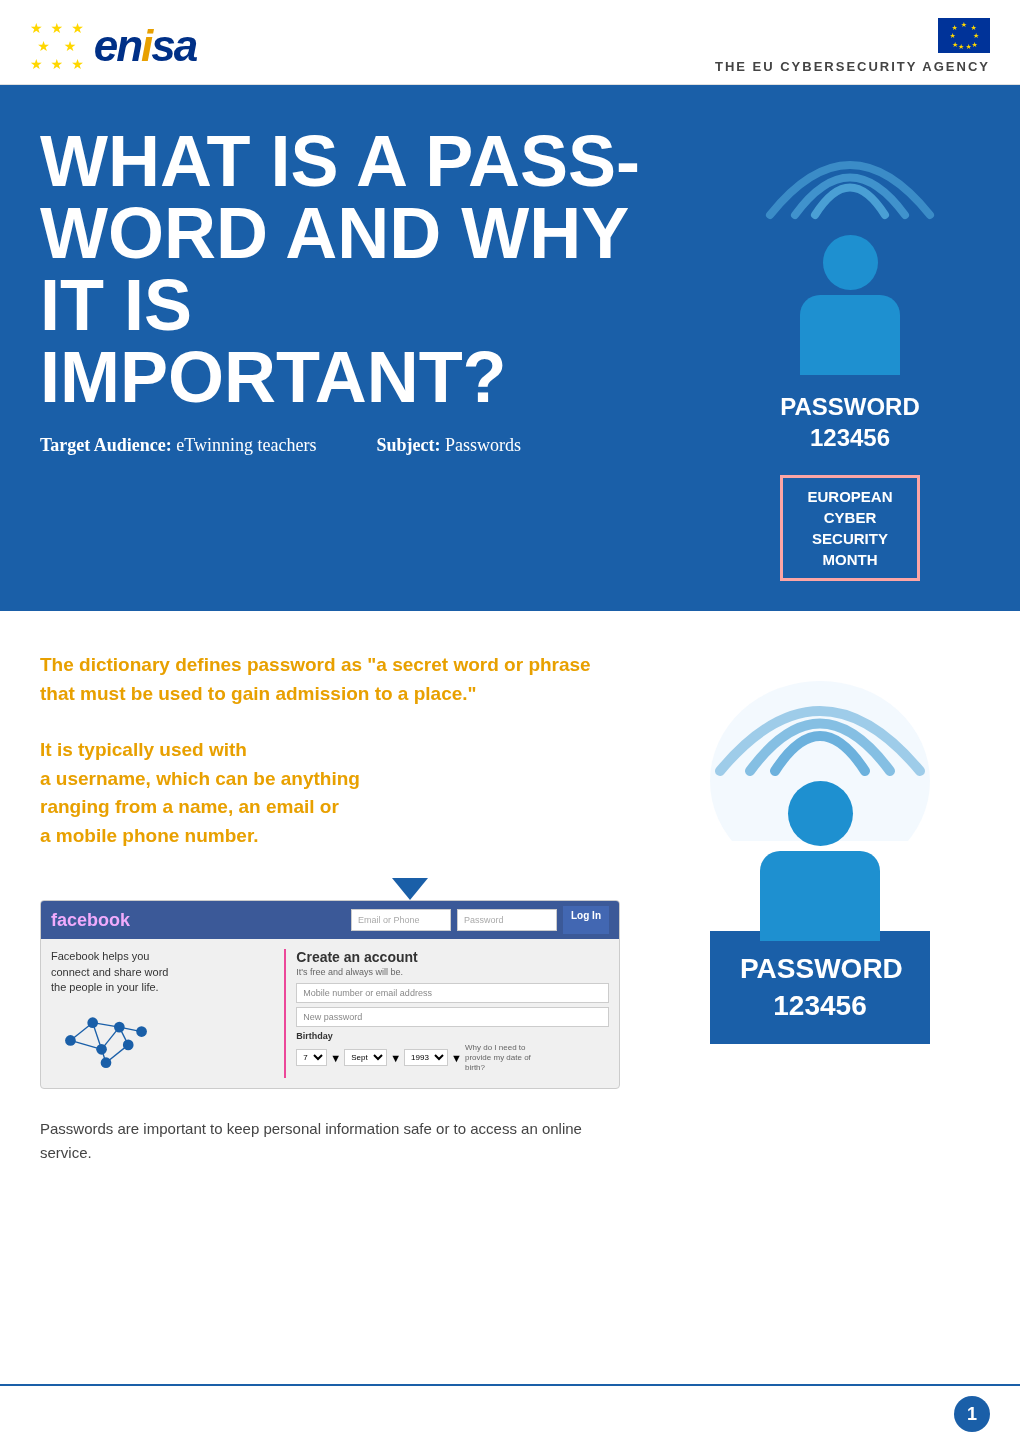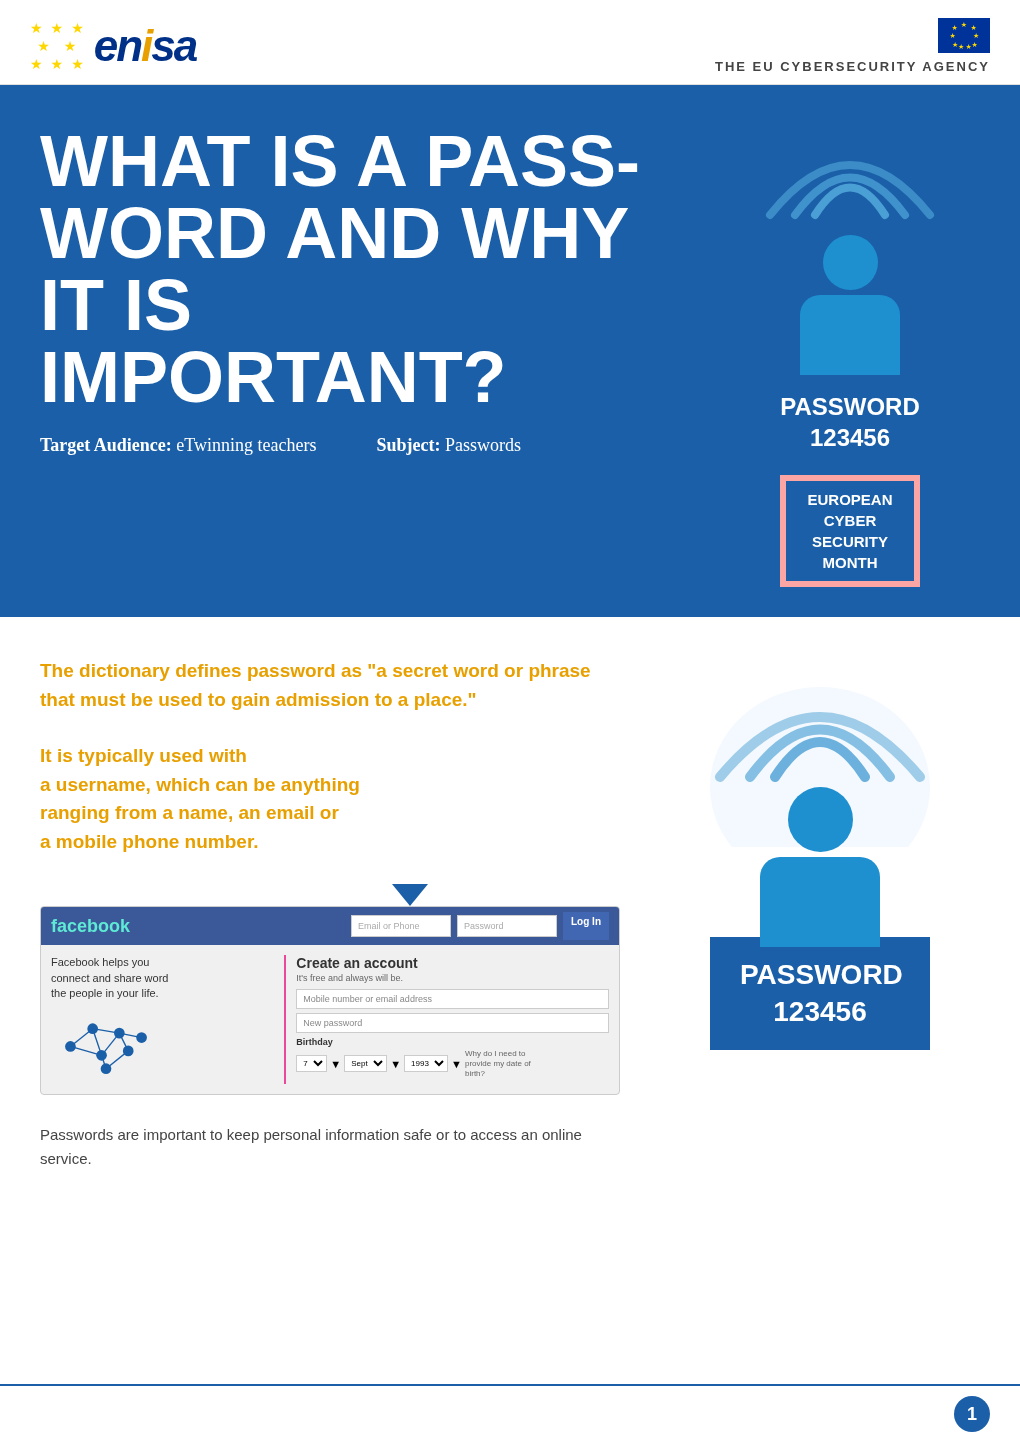--- a/index.html
+++ b/index.html
@@ -123,21 +123,21 @@
       margin-bottom: 28px;
     }
     .fb-topbar {
       background: #3b5998;
       padding: 5px 10px;
       display: flex;
       align-items: center;
       gap: 10px;
     }
     .fb-logo-text {
-      color: #5eead4;
+      color: #f0abfc;
       font-size: 18px;
       font-weight: 900;
     }
     .fb-fields {
       display: flex;
       gap: 6px;
       margin-left: auto;
       align-items: center;
     }
     .fb-input {
@@ -418,21 +418,21 @@
         <div class="person-large-head"></div>
         <div class="person-large-body"></div>
       </div>
     </div>
 
     <div class="password-badge">
       <div>PASSWORD</div>
       <div>123456</div>
     </div>
 
-    <div style="background:#1a5fa8;border:6px solid #fca5a5;padding:8px 0;text-align:center;margin-top:6px;min-width:140px;">
+    <div style="background:#1a5fa8;border:3px solid #fca5a5;padding:8px 0;text-align:center;margin-top:6px;min-width:140px;">
       <div style="color:#fff;font-size:15px;font-weight:900;text-transform:uppercase;line-height:1.4;">
         <div>EUROPEAN</div>
         <div>CYBER</div>
         <div>SECURITY</div>
         <div>MONTH</div>
       </div>
     </div>
   </div>
 </div>
 

